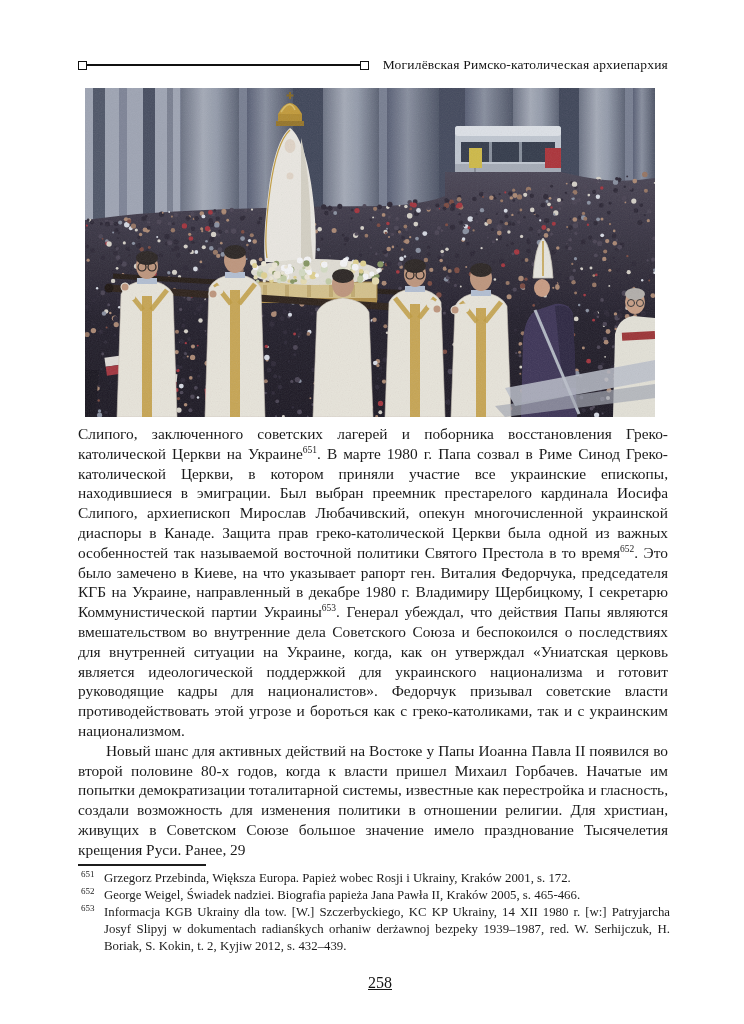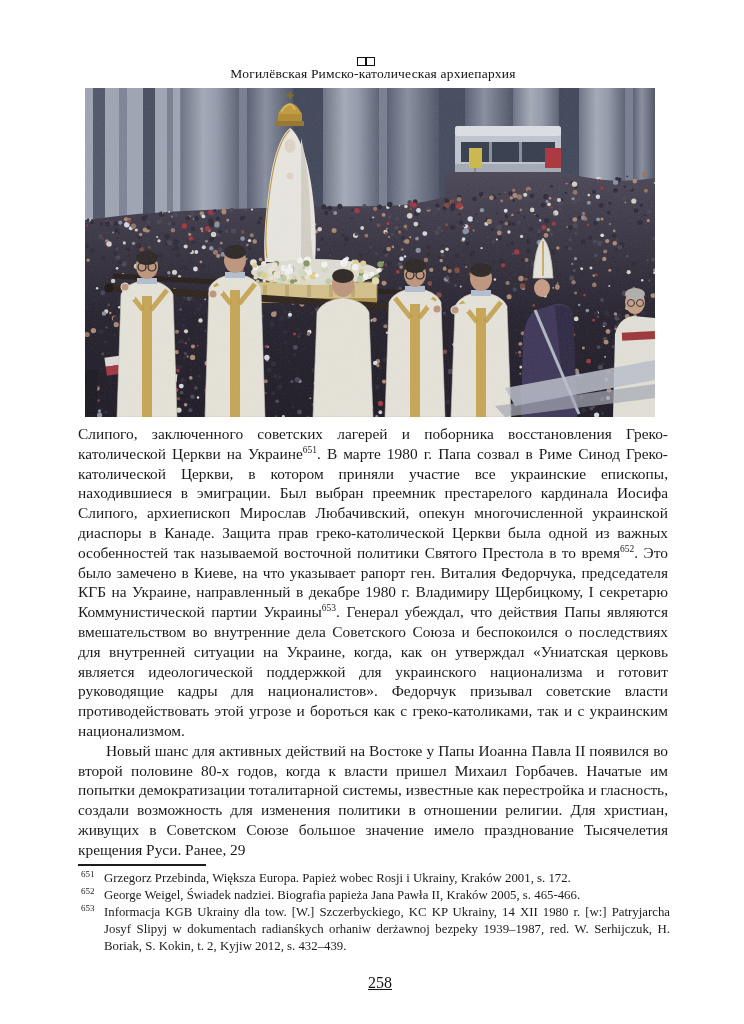--- a/index.html
+++ b/index.html
@@ -1,19 +1,19 @@
 <!DOCTYPE html>
 <html lang="ru"><head>
 <meta charset="utf-8">
 <style>
   html,body{margin:0;padding:0;background:#ffffff;}
   .page{position:relative;width:744px;height:1024px;background:#ffffff;overflow:hidden;
         font-family:"Liberation Serif", serif;color:#1b1b1b;}
   
-  .hdr{position:absolute;top:57px;left:78px;width:590px;display:flex;align-items:center;flex-direction:column;}
+  .hdr{position:absolute;top:57px;left:78px;width:590px;display:flex;align-items:center;}
   .hdr-rule{flex:1 1 auto;display:flex;align-items:center;margin-right:14px;}
   .hdr-sq{width:7px;height:7px;border:1.6px solid #101010;background:#fff;flex:none;}
   .hdr-line{flex:1 1 auto;height:0;border-top:2.2px solid #101010;}
   .hdr-title{flex:0 0 auto;font-size:13.5px;letter-spacing:.2px;color:#141414;white-space:nowrap;}
   
   .photo{position:absolute;top:88px;left:85px;width:570px;height:329px;}
   .photo svg{display:block;width:100%;height:100%;}
   
   .body-text{position:absolute;top:424px;left:78px;width:590px;
              font-size:15.4px;line-height:19.8px;text-align:justify;hyphens:auto;}

